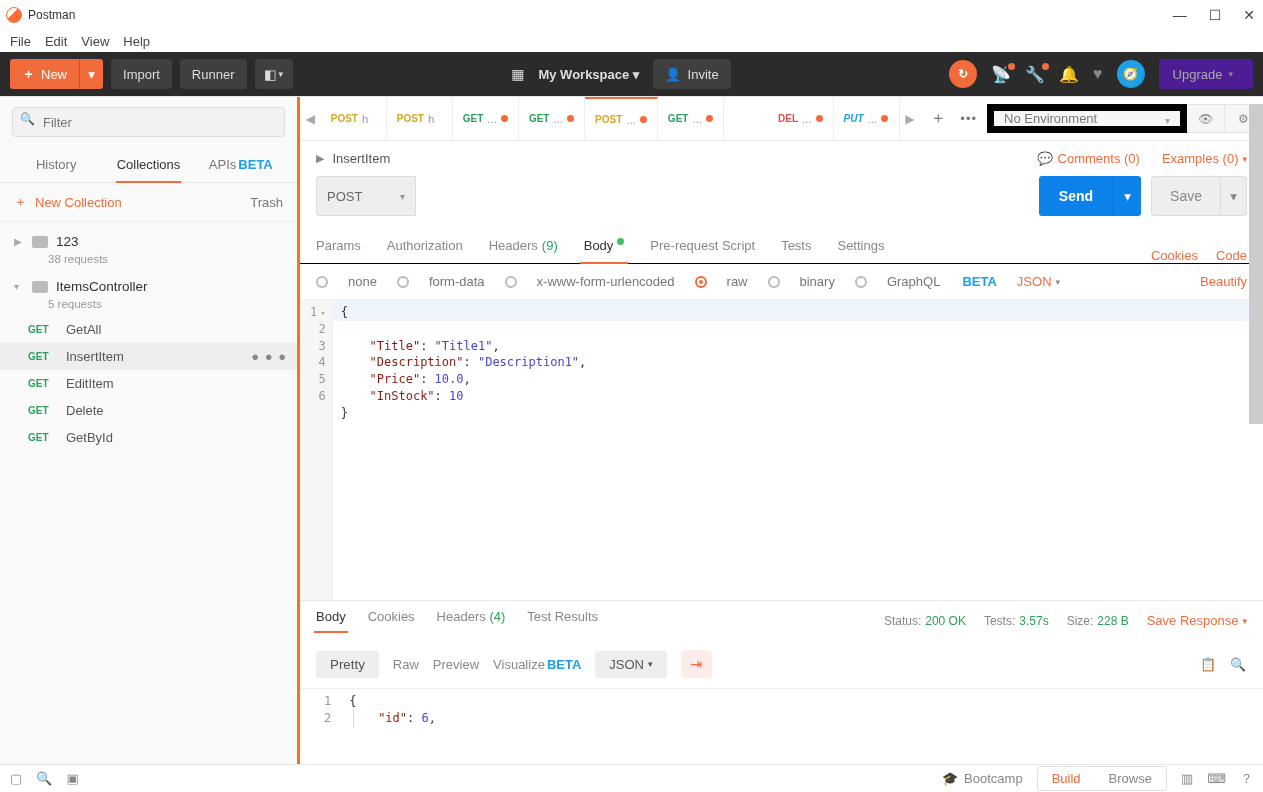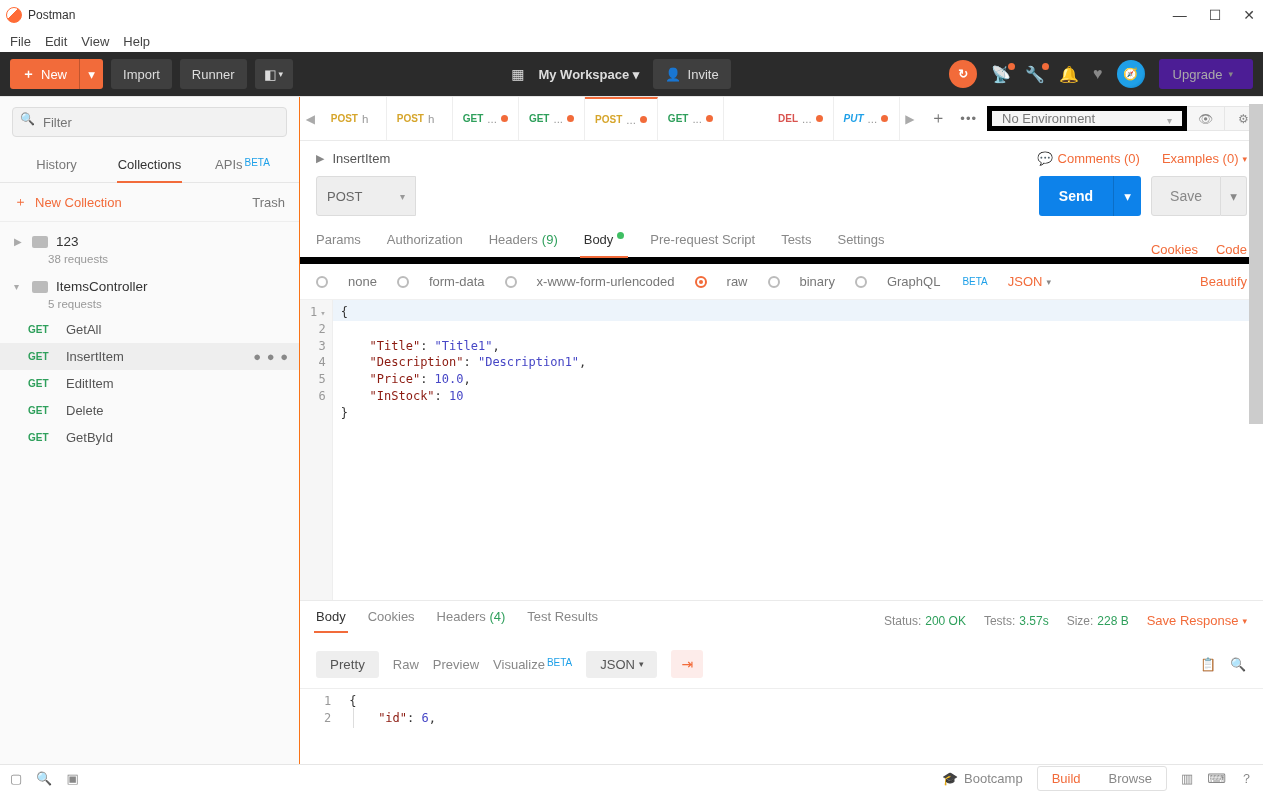--- a/index.html
+++ b/index.html
@@ -25,30 +25,30 @@
   .top-right { display:flex; align-items:center; gap:14px; }
   .icon-circle { width:28px; height:28px; border-radius:50%; background:#f26b3a; display:flex; align-items:center; justify-content:center; color:#fff; font-weight:700;}
   .upgrade-btn { background:#4c1d95; border:none; color:#aaa; height:30px; padding:0 20px 0 14px; border-radius:3px; font-size:13px; cursor:pointer; display:flex; align-items:center; gap:6px;}
   .small-badge { position:relative; }
   .small-badge::after { content:""; position:absolute; top:-2px; right:-4px; width:7px; height:7px; border-radius:50%; background:#f26b3a; }
   .icon-gray { color:#888; font-size:16px; cursor:pointer; }
   .avatar { width:28px; height:28px; border-radius:50%; background: radial-gradient(circle at 40% 40%, #1fa0e8 60%, #0c77b8); display:flex; align-items:center; justify-content:center; color:#fff;}
   
   .main { flex:1; display:flex; overflow:hidden; border-top:1px solid #e5e5e5; }
   
-  .sidebar { width:300px; border-right:1px solid #f97316; display:flex; flex-direction:column; background:#fafafa;}
+  .sidebar { width:300px; border-right:3px solid #f97316; display:flex; flex-direction:column; background:#fafafa;}
   .filter-wrap { padding:10px 12px; }
   .filter-input { width:100%; height:30px; border:1px solid #ddd; border-radius:4px; background:#f2f2f2; padding:0 10px 0 30px; font-size:13px; color:#888;}
   .filter-icon { position:relative; }
   .filter-icon::before { content:"\1F50D"; position:absolute; left:20px; top:15px; font-size:12px; color:#aaa;}
   .side-tabs { display:flex; border-bottom:1px solid #e6e6e6; padding:0 10px;}
   .side-tab { flex:1; text-align:center; padding:10px 4px; color:#777; font-size:13px; cursor:pointer; position:relative;}
   .side-tab.active { color:#333; font-weight:500;}
   .side-tab.active::after { content:""; position:absolute; left:15%; right:15%; bottom:-1px; height:2px; background:#f26b3a;}
-  .beta { font-size:10px; color:#1fa0e8; font-weight:400; margin-left:2px; vertical-align:top;}
+  .beta { font-size:13px; color:#1fa0e8; font-weight:700; margin-left:2px; vertical-align:top;}
   .new-collection-row { display:flex; justify-content:space-between; align-items:center; padding:10px 14px; border-bottom:1px solid #eee;}
   .new-collection-btn { color:#f26b3a; font-size:13px; display:flex; gap:8px; align-items:center; cursor:pointer;}
   .trash-link { color:#777; font-size:13px; cursor:pointer;}
   .tree { flex:1; overflow:auto; padding-top:6px;}
   .folder-row { display:flex; align-items:center; gap:8px; padding:6px 14px; cursor:pointer;}
   .folder-row .caret { color:#aaa; font-size:10px; width:10px;}
   .folder-icon { width:16px; height:12px; background:#bbb; border-radius:2px; position:relative;}
   .folder-title { font-size:13.5px; color:#333;}
   .folder-sub { font-size:11.5px; color:#999; padding-left:48px; margin-top:-2px; margin-bottom:6px;}
   .req-row { display:flex; align-items:center; gap:10px; padding:6px 10px 6px 28px; cursor:pointer; font-size:13px;}
@@ -65,40 +65,40 @@
   .tab { display:flex; align-items:center; gap:4px; padding:0 10px; height:100%; border-right:1px solid #eee; font-size:11.5px; cursor:pointer; position:relative; min-width:66px;}
   .tab.active { border-top:2px solid #f26b3a;}
   .tab .method { font-weight:700; font-size:10px;}
   .m-post { color:#d6a52b; }
   .m-get { color:#2e9f5b; }
   .m-del { color:#d9534f;padding-left:44px; }
   .m-put { color:#1fa0e8;font-style:italic; }
   .dot-orange { width:7px; height:7px; border-radius:50%; background:#f26b3a; display:inline-block;}
   .tabrow-tools { display:flex; align-items:center; gap:14px; padding:0 10px; color:#777; font-size:13px;}
   .env-row { display:flex; align-items:stretch; margin-left:auto;}
-  .env-select { background:#f6f6f6; border:5px solid #000000; width:200px; display:flex; align-items:flex-end; padding:0 10px; color:#777; font-size:13px; cursor:pointer; justify-content:space-between;}
+  .env-select { background:#f6f6f6; border:7px solid #000000; width:200px; display:flex; align-items:flex-end; padding:0 10px; color:#777; font-size:13px; cursor:pointer; justify-content:space-between;}
   .env-btn { background:#f6f6f6; border:1px solid #e6e6e6; border-left:none; width:38px; display:flex; align-items:center; justify-content:center; color:#888; cursor:pointer;}
   
   .req-header-row { display:flex; align-items:center; justify-content:space-between; padding:10px 16px;}
   .req-header-left { display:flex; align-items:center; gap:8px; color:#555; font-size:13px;}
   .chev { color:#888; font-size:11px;}
   .req-header-right { display:flex; align-items:center; gap:22px;}
   .link-orange { color:#f26b3a; font-size:13px; cursor:pointer; display:flex; align-items:center; gap:4px;}
   
   .url-row { display:flex; align-items:stretch; padding:0 16px 10px; gap:10px;}
   .method-select { background:#eee; border:1px solid #dcdcdc; border-radius:3px 0 0 3px; width:100px; display:flex; align-items:center; justify-content:space-between; padding:0 10px; color:#666; font-size:13px; cursor:pointer;}
   .url-input { flex:1; border:1px solid #dcdcdc; border-left:none; border-radius:0 3px 3px 0; padding:0 12px; font-size:13.5px; color:#777;}
   .send-split { display:flex;}
   .send-btn { background:#0d82ea; color:#fff; border:none; height:40px; padding:0 20px; font-size:14px; font-weight:600; border-radius:3px 0 0 3px; cursor:pointer;}
   .send-drop { background:#0d82ea; border:none; height:40px; width:28px; color:#fff; border-left:1px solid rgba(0,0,0,.15); border-radius:0 3px 3px 0; cursor:pointer;}
   .save-split { display:flex;}
   .save-btn { background:#eee; border:1px solid #dcdcdc; height:40px; padding:0 18px; color:#888; font-size:14px; border-radius:3px 0 0 3px; cursor:pointer;}
   .save-drop { background:#eee; border:1px solid #dcdcdc; border-left:none; height:40px; width:26px; border-radius:0 3px 3px 0; cursor:pointer; color:#888;}
   
-  .subtabs { display:flex; padding:0 16px; border-bottom:7px solid #000000; height:38px; align-items:flex-end; gap:26px; font-size:13px;}
+  .subtabs { display:flex; padding:0 16px; border-bottom:1px solid #000000; height:38px; align-items:flex-end; gap:26px; font-size:13px;}
   .subtab { color:#888; padding-bottom:10px; cursor:pointer; display:flex; gap:4px; position:relative;}
   .subtab.active { color:#333;}
   .subtab.active::after { content:""; position:absolute; left:-4px; right:-4px; bottom:-1px; height:2px; background:#f26b3a;}
   .green-count { color:#2e9f5b;}
   .dot-green { width:7px; height:7px; border-radius:50%; background:#3fbf63; display:inline-block; vertical-align:middle;}
   .subtabs-right { margin-left:auto; display:flex; gap:18px;}
   .subtabs-right span { color:#f26b3a; cursor:pointer;}
   
   .body-opts { display:flex; align-items:center; padding:10px 16px; gap:20px; font-size:13px; color:#777; border-bottom:1px solid #f0f0f0;}
   .radio-opt { display:flex; align-items:center; gap:20px; cursor:pointer;}

